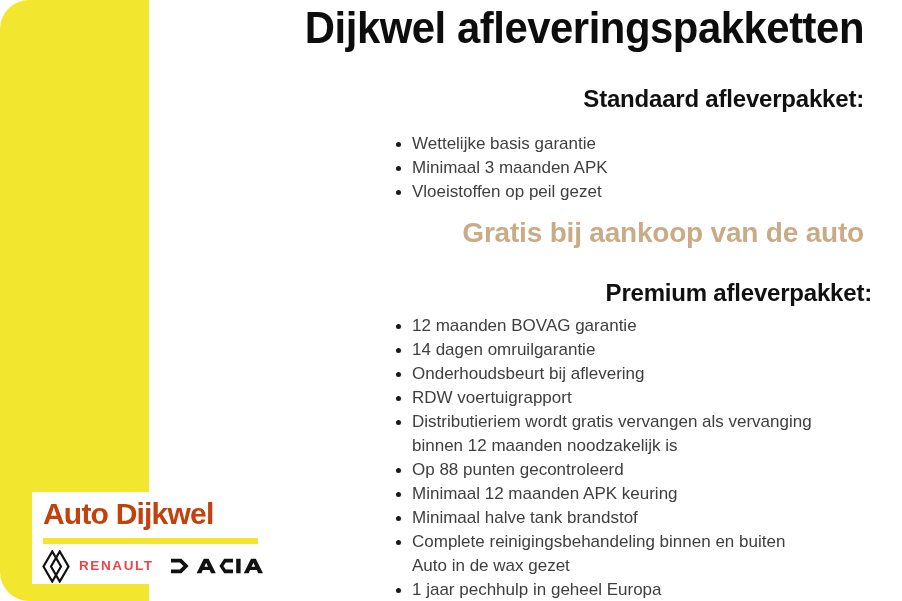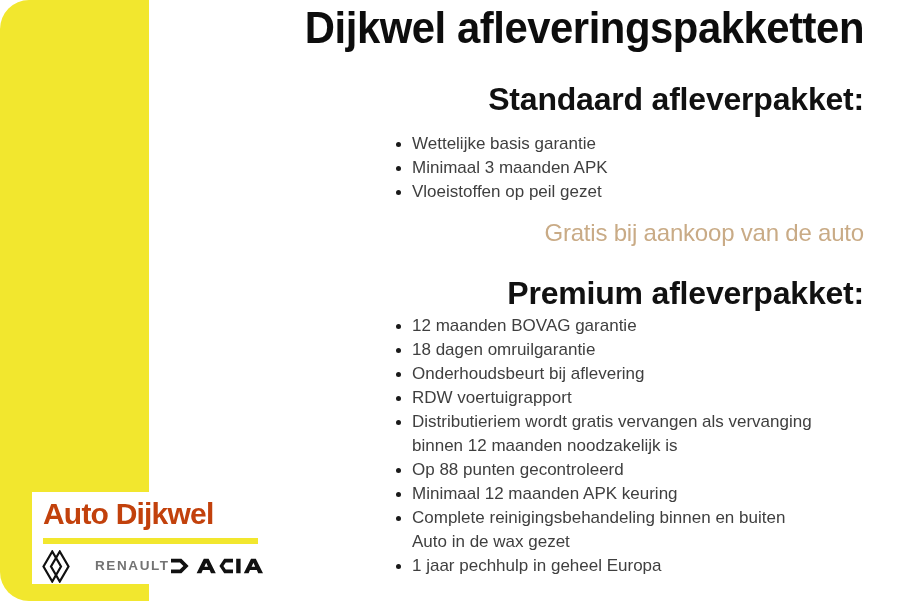--- a/index.html
+++ b/index.html
@@ -53,39 +53,39 @@
   }
 
   
   .section-heading {
     position: absolute;
     width: 714px;
     left: 150px;
     text-align: right;
     font-family: "Liberation Sans", sans-serif;
     font-weight: bold;
-    font-size: 32px;
+    font-size: 24px;
     line-height: 30px;
     letter-spacing: -0.2px;
     color: #111111;
     white-space: nowrap;
   }
   .heading-standaard { top: 84px; }
-  .heading-premium  { top: 278px; }
+  .heading-premium  { top: 278px; margin-left: 8px; }
 
   
   .promo-line {
     position: absolute;
     left: 150px;
     top: 218px;
     width: 714px;
     text-align: right;
     font-family: "Liberation Sans", sans-serif;
-    font-weight: normal;
-    font-size: 24px;
+    font-weight: bold;
+    font-size: 28px;
     line-height: 30px;
     letter-spacing: -0.2px;
     color: #c9ab86;
     white-space: nowrap;
   }
 
   
   .bullet-list {
     position: absolute;
     left: 396px;
@@ -158,27 +158,27 @@
   }
   .renault-mark {
     position: absolute;
     left: 4px;
     top: 1px;
     width: 28px;
     height: 33px;
   }
   .renault-word {
     position: absolute;
-    left: 57px;
+    left: 41px;
     top: 9px;
     font-family: "Liberation Sans", sans-serif;
     font-weight: bold;
     font-size: 13.5px;
     letter-spacing: 1.6px;
-    color: #737373;
+    color: #ef4444;
     white-space: nowrap;
   }
   .dacia-mark {
     position: absolute;
     left: 133px;
     top: 8px;
     width: 92px;
     height: 18px;
   }
 </style>
@@ -207,37 +207,40 @@
 
   <div class="promo-line">Gratis bij aankoop van de auto</div>
 
   <div class="section-heading heading-premium">Premium afleverpakket:</div>
 
   <ul class="bullet-list list-premium">
     <li>
       <span>12 maanden BOVAG garantie</span>
     </li>
     <li>
-      <span>18 dagen omruilgarantie</span>
+      <span>14 dagen omruilgarantie</span>
     </li>
     <li>
       <span>Onderhoudsbeurt bij aflevering</span>
     </li>
     <li>
       <span>RDW voertuigrapport</span>
     </li>
     <li>
       <span>Distributieriem wordt gratis vervangen als vervanging</span>
       <span class="cont">binnen 12 maanden noodzakelijk is</span>
     </li>
     <li>
       <span>Op 88 punten gecontroleerd</span>
     </li>
     <li>
       <span>Minimaal 12 maanden APK keuring</span>
+    </li>
+    <li>
+      <span>Minimaal halve tank brandstof</span>
     </li>
     <li>
       <span>Complete reinigingsbehandeling binnen en buiten</span>
       <span class="cont">Auto in de wax gezet</span>
     </li>
     <li>
       <span>1 jaar pechhulp in geheel Europa</span>
     </li>
   </ul>
 

